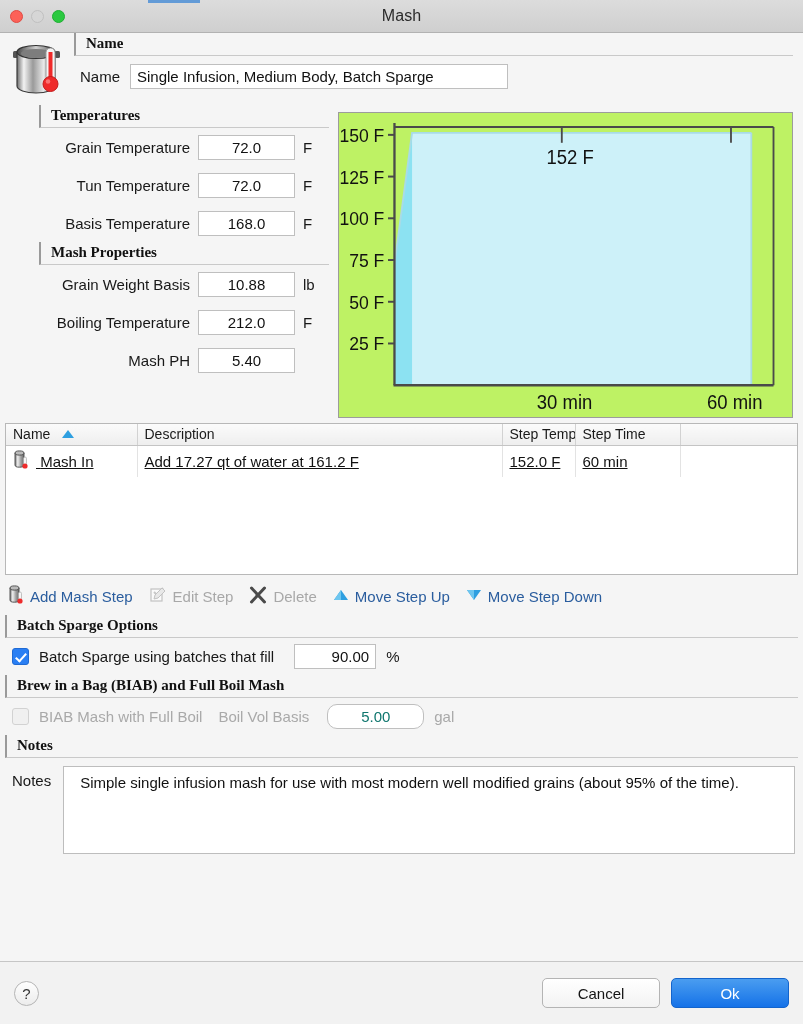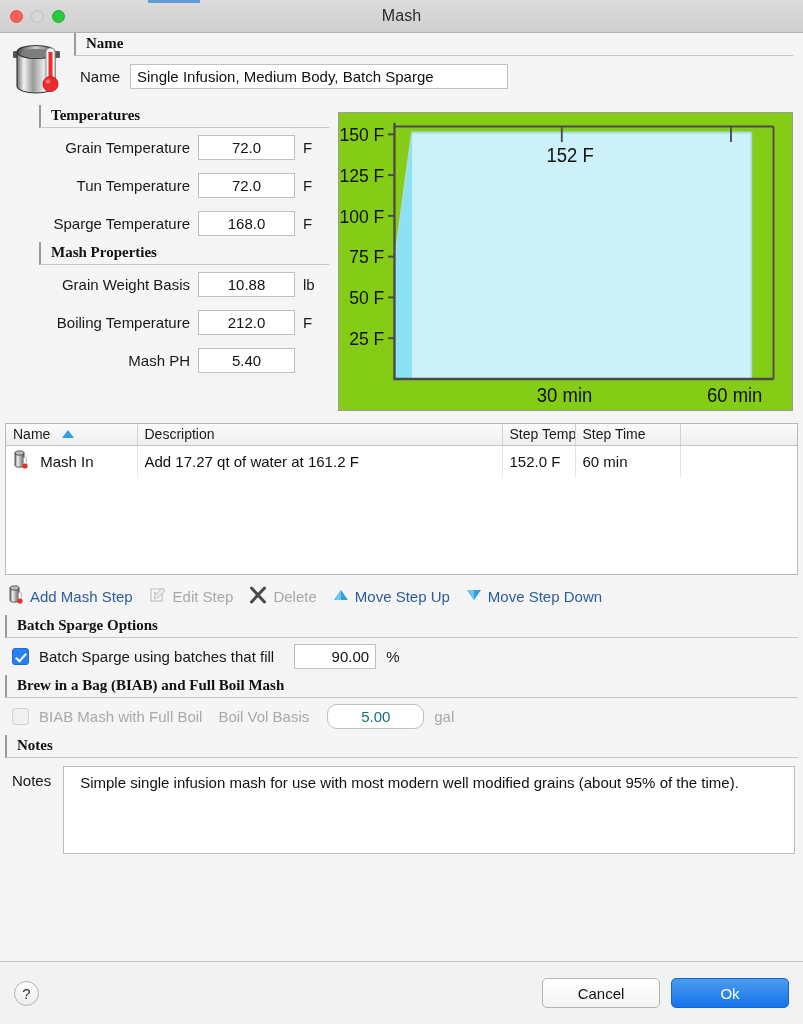--- a/index.html
+++ b/index.html
@@ -75,22 +75,22 @@
   .midrow { display: flex; flex: 0 0 318px; padding-left: 39px; }
   .params { width: 296px; padding-right: 6px; }
   .prow {
     display: flex; align-items: center; justify-content: flex-end;
     gap: 8px; height: 38px; padding-right: 0;
   }
   .prow .lbl { flex: 1; text-align: right; }
   .unit { width: 26px; font-size: 15px; color: #181818; text-align: left; }
 
   .chartbox {
-    flex: 1; margin: 7px 10px 12px 3px;
-    background: #84cc16; border: 1px solid #9c9c9c;
+    flex: 1; margin: 7px 10px 5px 3px;
+    background: #bef264; border: 1px solid #9c9c9c;
     position: relative;
   }
   .chart-svg { display: block; width: 100%; height: 100%; }
 
   
   .tablewrap {
     margin: 0 5px; border: 1px solid #b8b8b8; background: #fff;
     flex: 0 0 152px; display: flex; flex-direction: column;
   }
   table.steps { width: 100%; border-collapse: collapse; table-layout: fixed; }
@@ -99,21 +99,21 @@
     text-align: left; padding: 2px 0 3px 7px; height: 21px;
     background: linear-gradient(to bottom,#fbfbfb,#eeeeee);
     border-bottom: 1px solid #c4c4c4;
     border-right: 1px solid #d2d2d2;
     overflow: hidden; white-space: nowrap;
   }
   table.steps th:last-child { border-right: none; }
   table.steps td {
     font-size: 15px; color: #111; padding: 4px 0 4px 7px;
     border-right: 1px solid #e3e3e3; height: 30px;
-    overflow: hidden; white-space: nowrap;
+    overflow: hidden; white-space: nowrap; text-decoration: underline;
   }
   table.steps td:last-child { border-right: none; }
   .sortmark {
     display: inline-block; margin-left: 8px; vertical-align: 1px;
     width: 0; height: 0;
     border-left: 6px solid transparent; border-right: 6px solid transparent;
     border-bottom: 8px solid #2e9fe0;
   }
   .cellicon { display: inline-block; vertical-align: -3px; margin-right: 7px; }
 
@@ -238,21 +238,21 @@
         <span class="lbl">Grain Temperature</span>
         <input class="tf num" type="text" value="72.0" style="">
         <span class="unit">F</span>
       </div>
       <div class="prow">
         <span class="lbl">Tun Temperature</span>
         <input class="tf num" type="text" value="72.0" style="">
         <span class="unit">F</span>
       </div>
       <div class="prow">
-        <span class="lbl">Sparge Temperature</span>
+        <span class="lbl">Basis Temperature</span>
         <input class="tf num" type="text" value="168.0" style="">
         <span class="unit">F</span>
       </div>
 
       <div class="sect">Mash Properties</div>
 
       <div class="prow">
         <span class="lbl">Grain Weight Basis</span>
         <input class="tf num" type="text" value="10.88" style="">
         <span class="unit">lb</span>

